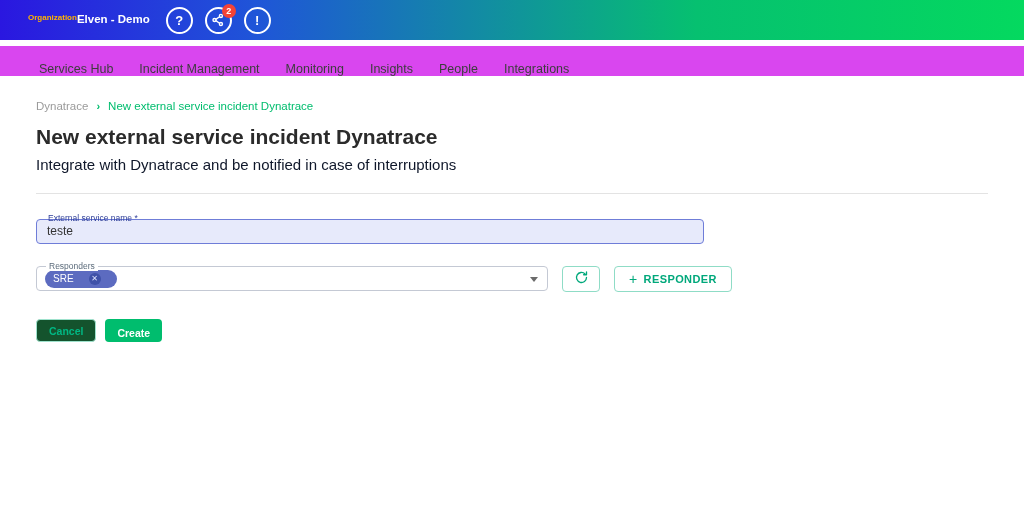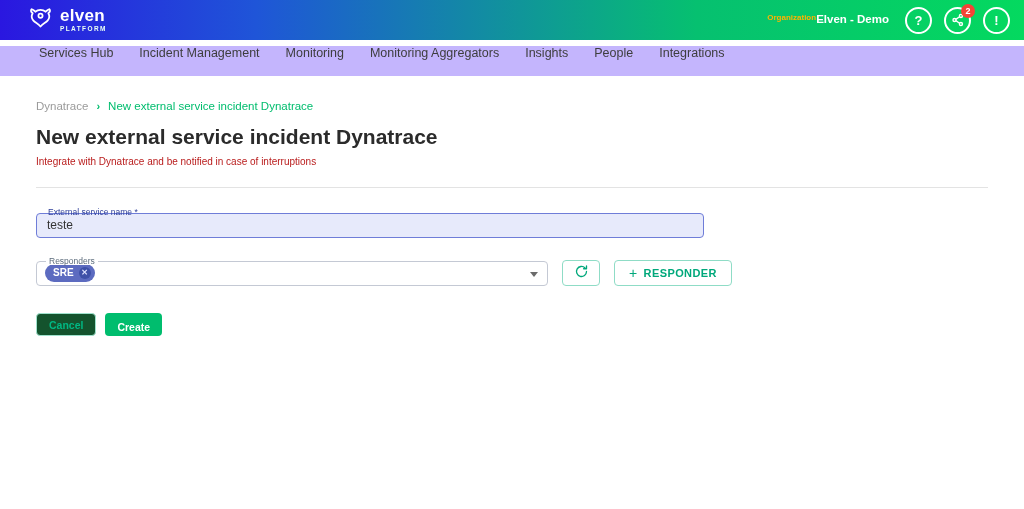--- a/index.html
+++ b/index.html
@@ -28,67 +28,67 @@
   }
   .hbtn svg { display:block; }
   .badge {
     position:absolute; top:-5px; right:-6px; min-width:14px; height:14px; border-radius:8px;
     background:#f44336; color:#fff; font-size:9px; font-weight:700;
     display:flex; align-items:center; justify-content:center; padding:0 3px;
   }
 
   
   .nav-bar {
-    margin-top:6px; height:30px; background:#c4b5fd;
-    display:flex; align-items:flex-start; padding:0 26px;
+    margin-top:6px; height:30px; background:#d946ef;
+    display:flex; align-items:flex-end; padding:0 26px;
   }
   .nav-item {
     font-size:12.5px; color:#3d3d3d; padding:0 13px; cursor:pointer; white-space:nowrap;
   }
 
   
   .content { padding:0 36px; }
 
   .breadcrumb { margin-top:24px; display:flex; align-items:center; gap:8px; font-size:11.5px; }
   .crumb-parent { color:#9b9b9b; cursor:pointer; }
   .crumb-sep { color:#00bd6e; font-size:11px; font-weight:700; }
   .crumb-current { color:#00bd6e; font-weight:500; cursor:pointer; }
 
   .page-title { margin-top:13px; font-size:21px; font-weight:700; color:#2b2b2b; }
-  .page-subtitle { margin-top:7px; font-size:10px; color:#b91c1c; }
+  .page-subtitle { margin-top:7px; font-size:15px; color:#0f172a; }
   .divider { margin-top:20px; border:none; border-top:1px solid #e3e3e3; }
 
   .section-title { margin-top:46px; font-size:15.5px; font-weight:700; color:#2b2b2b; }
 
   
   .field { position:relative; margin-top:25px; width:668px; }
   .field-label {
     position:absolute; top:-5px; left:9px; font-size:8.5px; color:#30409a;
     padding:0 3px; line-height:1; z-index:2;
   }
   .field-input {
     width:100%; height:25px; border:1px solid #6f7dd8; border-radius:4px;
     background:#e7eafb; padding:0 10px 2px 10px; font-size:12px; color:#333;
     font-family:"Liberation Sans", sans-serif; outline:none;
   }
 
   
-  .responders-row { margin-top:22px; display:flex; align-items:center; gap:14px; }
+  .responders-row { margin-top:22px; display:flex; gap:14px; }
   .select-field {
     position:relative; width:512px; height:25px; border:1px solid #c4c9d4; border-radius:4px;
     background:#fff; display:flex; align-items:center; padding:0 26px 0 8px; cursor:pointer;
   }
   .select-label {
     position:absolute; top:-5px; left:9px; font-size:8.5px; color:#5b6b7b;
     background:#fff; padding:0 3px; line-height:1;
   }
   .chip {
-    display:inline-flex; align-items:center; gap:5px;
-    background:#5c6bc0; color:#fff; font-size:10px; font-weight:700;
-    border-radius:10px; padding:2px 4px 2px 8px; line-height:1.4;
+    display:inline-flex; align-items:center; gap:15px;
+    background:#5c6bc0; color:#fff; font-size:10px; font-weight:400;
+    border-radius:10px; padding:2px 16px 2px 8px; line-height:1.4;
   }
   .chip-close {
     width:12px; height:12px; border-radius:50%; background:#3f51a8; color:#dfe3ff;
     font-size:8px; display:flex; align-items:center; justify-content:center; cursor:pointer;
   }
   .caret {
     position:absolute; right:9px; top:10px; width:0; height:0;
     border-left:4px solid transparent; border-right:4px solid transparent;
     border-top:5px solid #6b6b6b;
   }
@@ -114,32 +114,20 @@
   .btn-create {
     height:23px; padding:8px 12px; border:none; border-radius:4px;
     background:#00bd6e; color:#fff; font-size:10.5px; font-weight:700; cursor:pointer;
     font-family:"Liberation Sans", sans-serif;
   }
 </style>
 </head>
 <body>
 
 <header class="app-header">
-  <div class="brand">
-    <span>
-      <svg width="25" height="25" viewBox="0 0 24 24" fill="none" stroke="#ffffff" stroke-width="1.7" stroke-linecap="round" stroke-linejoin="round">
-        <path d="M4.5 7 C2.5 5.5, 2.5 4, 3.5 3 C5 4, 6 4.5, 7 5.5 C8.5 4.3, 10.3 3.8, 12 3.8 C13.7 3.8, 15.5 4.3, 17 5.5 C18 4.5, 19 4, 20.5 3 C21.5 4, 21.5 5.5, 19.5 7 C20.8 9.2, 20.6 12, 18.8 14 C16.8 16.3, 14 16.8, 12 19.8 C10 16.8, 7.2 16.3, 5.2 14 C3.4 12, 3.2 9.2, 4.5 7 Z"></path>
-        <circle cx="12" cy="9.3" r="2"></circle>
-      </svg>
-    </span>
-    <div class="brand-text">
-      <span class="brand-name">elven</span>
-      <span class="brand-sub">PLATFORM</span>
-    </div>
-  </div>
 
   <div class="header-right">
     <div class="org">
       <span class="org-label">Organization</span>
       <span class="org-name">Elven - Demo</span>
     </div>
     <button class="hbtn">
       <span>?</span>
     </button>
     <button class="hbtn">
@@ -157,21 +145,20 @@
     <button class="hbtn">
       <span>!</span>
     </button>
   </div>
 </header>
 
 <nav class="nav-bar">
   <span class="nav-item">Services Hub</span>
   <span class="nav-item">Incident Management</span>
   <span class="nav-item">Monitoring</span>
-  <span class="nav-item">Monitoring Aggregators</span>
   <span class="nav-item">Insights</span>
   <span class="nav-item">People</span>
   <span class="nav-item">Integrations</span>
 </nav>
 
 <main class="content">
 
   <div class="breadcrumb">
     <span class="crumb-parent">Dynatrace</span>
     <span class="crumb-sep">›</span>

